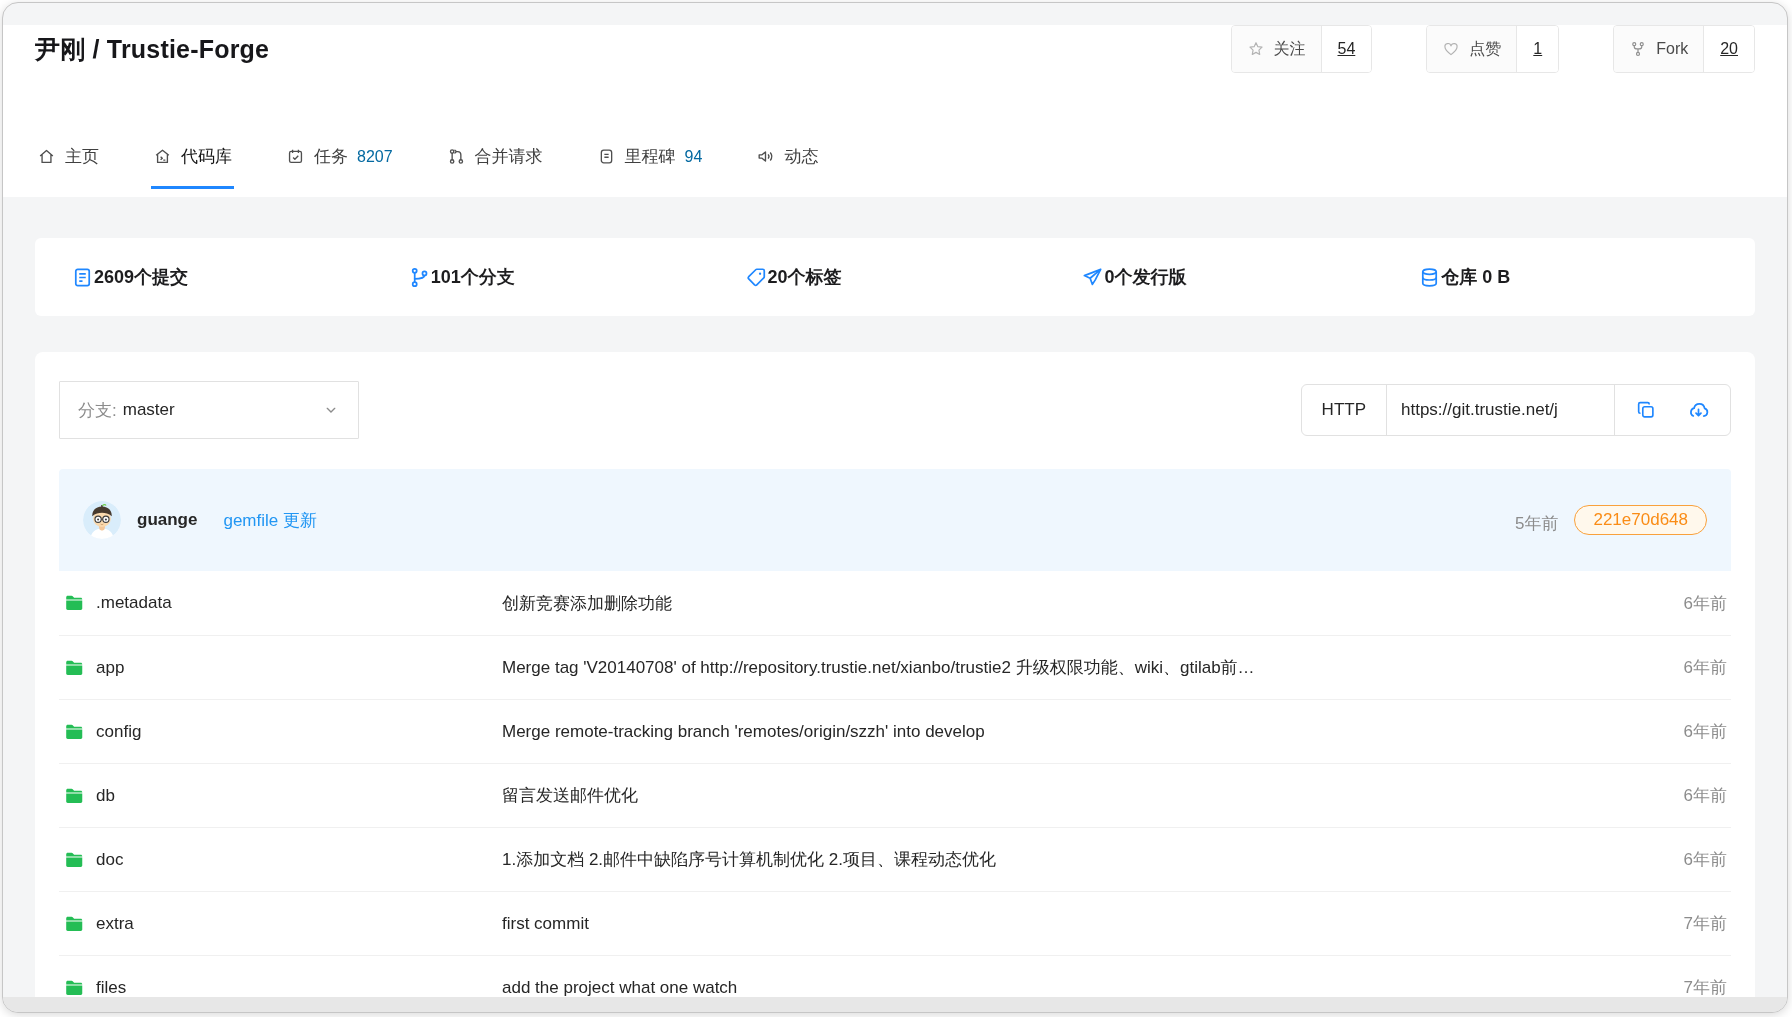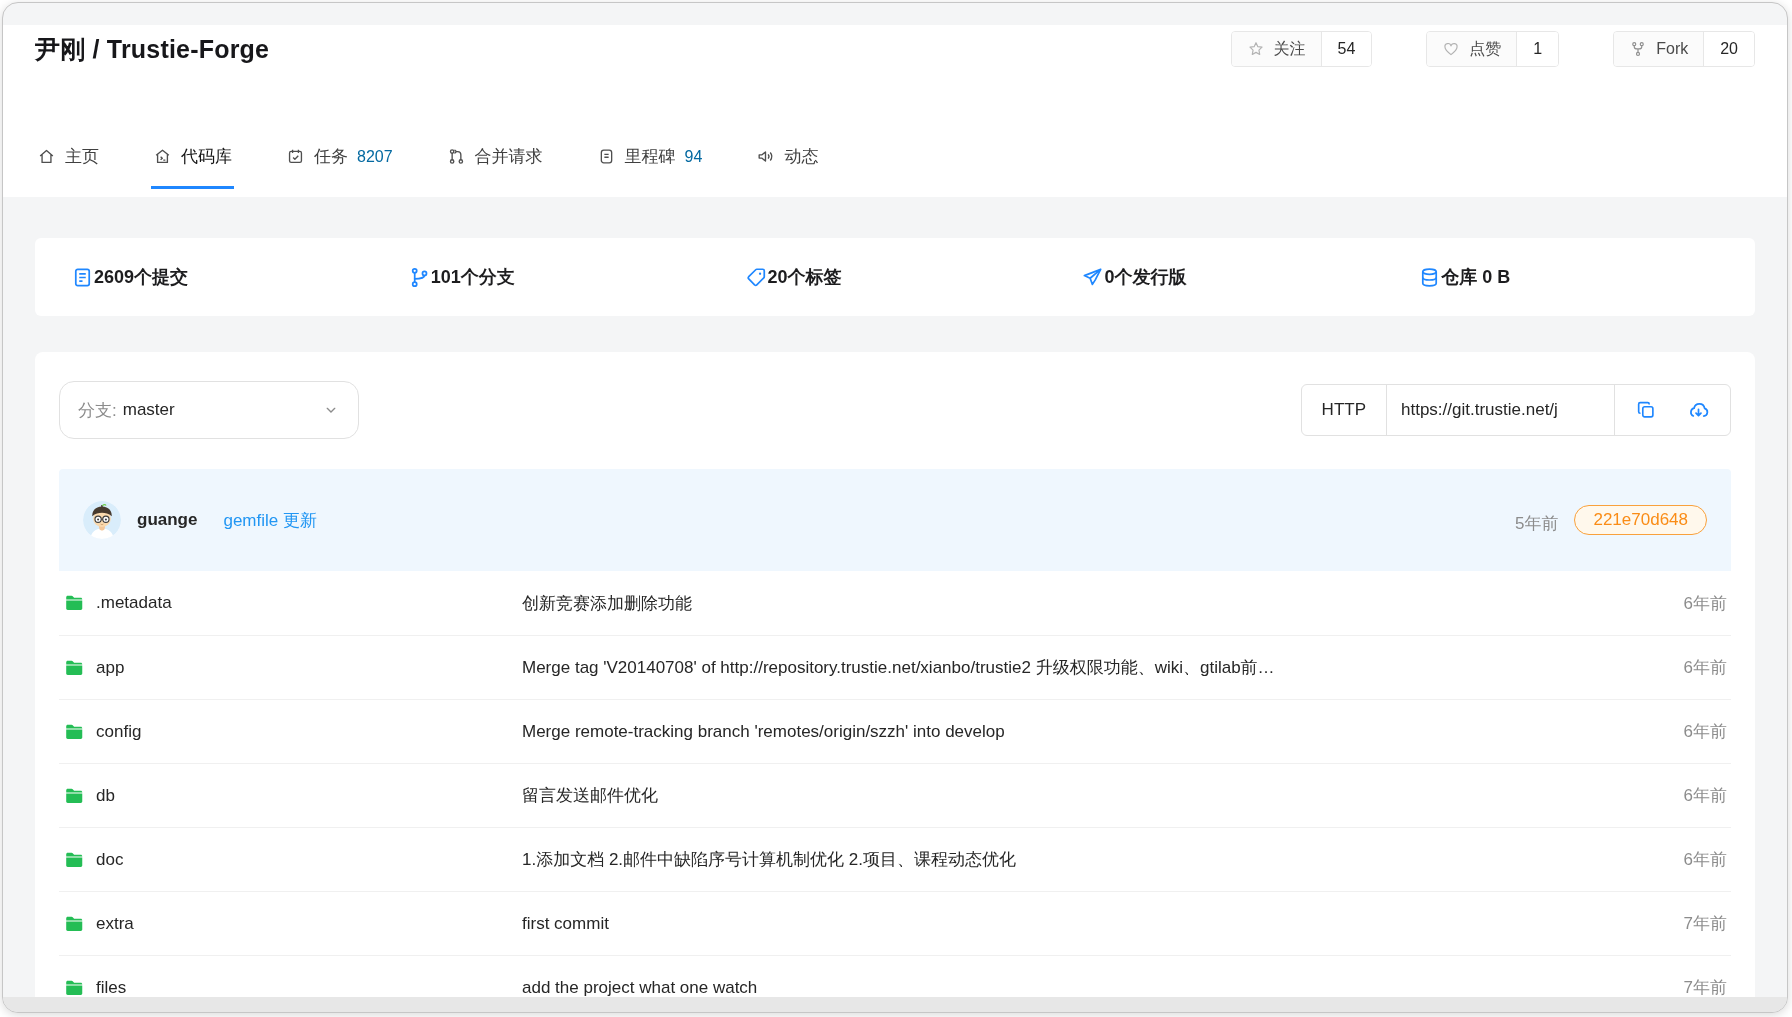--- a/index.html
+++ b/index.html
@@ -7,26 +7,26 @@
     font-family:"Liberation Sans","DejaVu Sans",sans-serif; }
   .window { position:relative; width:1786px; height:1011px; margin:2px;
     border-radius:16px; border:1px solid #c6c6c6; overflow:hidden;
     background:#f4f5f6; box-shadow:0 2px 10px rgba(0,0,0,.15); }
 
   
   .app-header { position:relative; height:172px; background:#fff; padding:0 32px; }
   .title-row { display:flex; align-items:center; margin-top:22px; height:48px; }
   .repo-title { font-size:25px; font-weight:600; color:#17171a; letter-spacing:.2px; }
   .actions { margin-left:auto; display:flex; gap:54px; }
-  .split-btn { display:inline-flex; align-items:stretch; height:36px; border:1px solid #e7e7e7;
+  .split-btn { display:inline-flex; align-items:stretch; height:48px; border:1px solid #e7e7e7;
     border-radius:4px; overflow:hidden; background:#fff; cursor:pointer;justify-content:space-between; }
   .split-btn .seg-label { display:flex; align-items:center; gap:9px; padding:0 15px;
     background:#fbfbfb; color:#4a4a4a; font-size:16px; }
   .split-btn .seg-count { display:flex; align-items:center; padding:0 16px;
-    border-left:1px solid #e7e7e7; background:#fff; color:#262626; font-size:16px; }
+    border-left:1px solid #e7e7e7; background:#fff; color:#262626; font-size:16px;text-decoration:underline; }
   .gicon { display:inline-flex; }
   .gicon svg { display:block; }
   .ic-gray { color:#b3b3b3; }
   .ic-dgray { color:#8f8f8f; }
 
   .tabs { position:absolute; left:32px; bottom:8px; display:flex; gap:50px; }
   .tab { display:flex; align-items:center; gap:9px; padding:0 2px 18px;
     border-bottom:3px solid transparent; font-size:17px; color:#404040; cursor:pointer; }
   .tab .t-icon { color:#4f4f4f; display:inline-flex; }
   .tab.active { color:#141414; border-bottom-color:#1f87ff; font-weight:500; }
@@ -37,21 +37,21 @@
   .stats-card { margin:41px 32px 0; height:78px; background:#fff; border-radius:6px;
     display:grid; grid-template-columns:repeat(5,1fr); align-items:center; padding-left:36px; }
   .stat { display:flex; align-items:center; font-size:18px; font-weight:600;
     color:#1d1d1f; cursor:pointer; }
   .stat .s-icon { color:#1f87ff; display:inline-flex; }
 
   
   .main-card { margin:36px 32px 0; background:#fff; border-radius:8px 8px 0 0;
     height:700px; padding:29px 24px 0; position:relative; }
   .toolbar { display:flex; align-items:center; height:58px; }
-  .branch-select { width:300px; height:58px; border:1px solid #e1e1e1; border-radius:15px;
+  .branch-select { width:300px; height:58px; border:1px solid #e1e1e1; border-radius:1px;
     display:flex; align-items:center; padding:12px 18px; font-size:17px; cursor:pointer; background:#fff; }
   .branch-select .b-label { color:#8c8c8c; }
   .branch-select .b-value { color:#262626; margin-left:6px; }
   .branch-select .chev { margin-left:auto; color:#8c8c8c; display:inline-flex; }
   .clone-group { margin-left:auto; height:52px; border:1px solid #e1e1e1; border-radius:6px;
     display:flex; align-items:stretch; overflow:hidden; background:#fff; }
   .clone-group .proto { display:flex; align-items:center; padding:0 20px; font-size:17px;
     color:#262626; cursor:pointer; }
   .clone-group .url { display:flex; align-items:center; border-left:1px solid #e1e1e1;
     padding:0 14px; width:228px; font-size:17px; color:#262626; white-space:nowrap;
@@ -66,21 +66,21 @@
   .avatar { width:38px; height:38px; border-radius:50%; overflow:hidden; flex:0 0 auto; cursor:pointer; }
   .commit-author { font-size:17px; font-weight:700; color:#262626; margin-left:16px; cursor:pointer; }
   .commit-msg-link { font-size:17px; color:#2196f3; margin-left:26px; cursor:pointer; }
   .commit-right { margin-left:auto; display:flex; align-items:flex-end; gap:16px; }
   .commit-time { font-size:17px; color:#8c8c8c; }
   .hash-badge { font-size:17px; color:#fa8c16; background:#fff8ec; border:1px solid #f9a13c;
     border-radius:999px; padding:4px 18px; cursor:pointer; }
 
   
   .file-row { display:flex; align-items:center; height:64px; border-top:1px solid #f0f0f0;
-    padding:0 4px; background:#fff;gap:20px; }
+    padding:0 4px; background:#fff; }
   .file-row:first-of-type { border-top:none; }
   .col-name { width:439px; display:flex; align-items:center; gap:11px; }
   .fname { font-size:17px; color:#262626; cursor:pointer; }
   .col-msg { flex:1; font-size:17px; color:#262626; white-space:nowrap; overflow:hidden; }
   .col-msg span { cursor:pointer; }
   .col-time { width:130px; text-align:right; font-size:17px; color:#8c8c8c; }
 
   .bottom-strip { position:absolute; left:0; right:0; bottom:0; height:15px;
     background:#e7e7e7; z-index:5; }
 </style>

